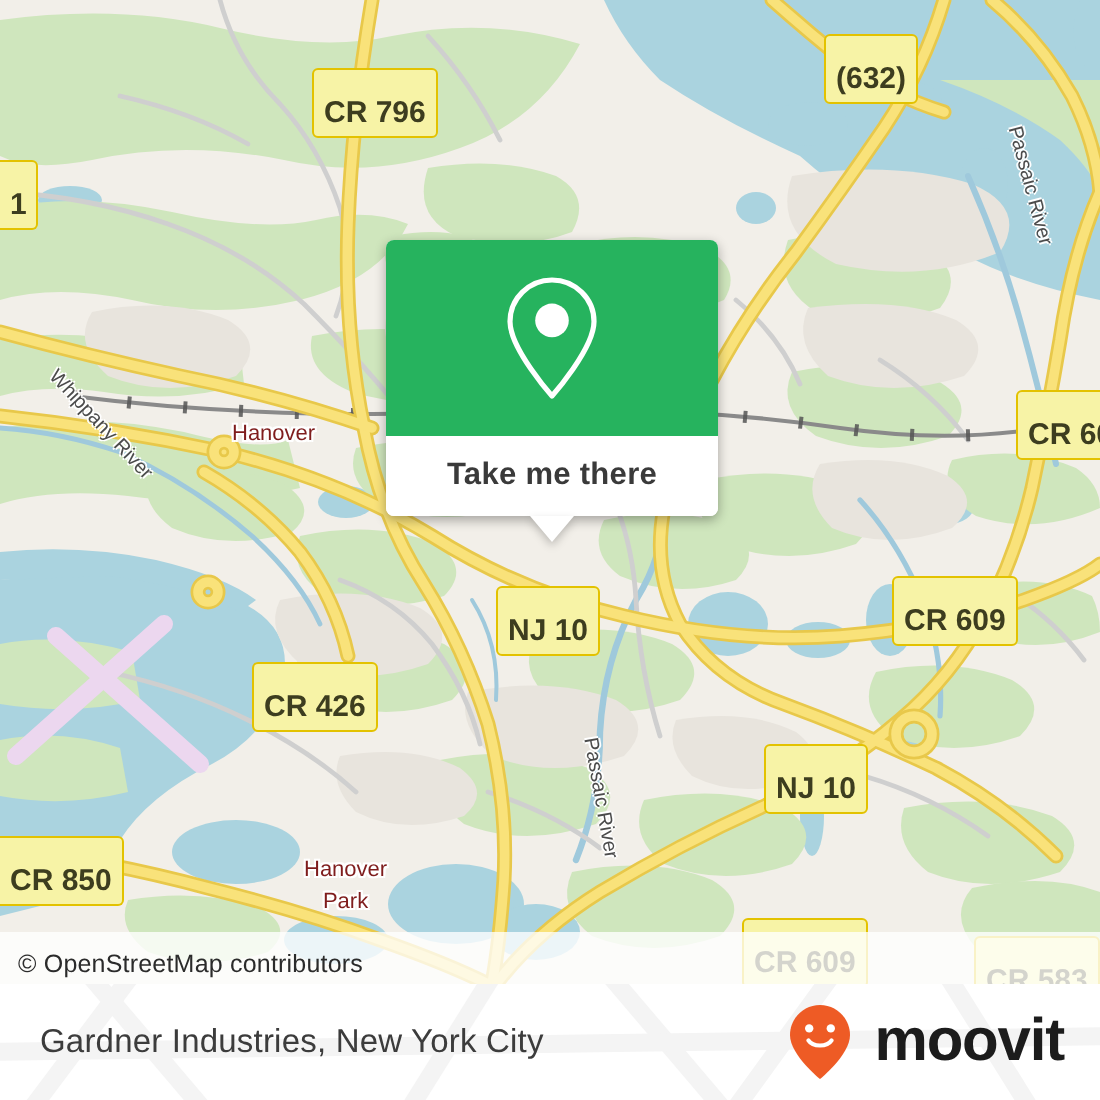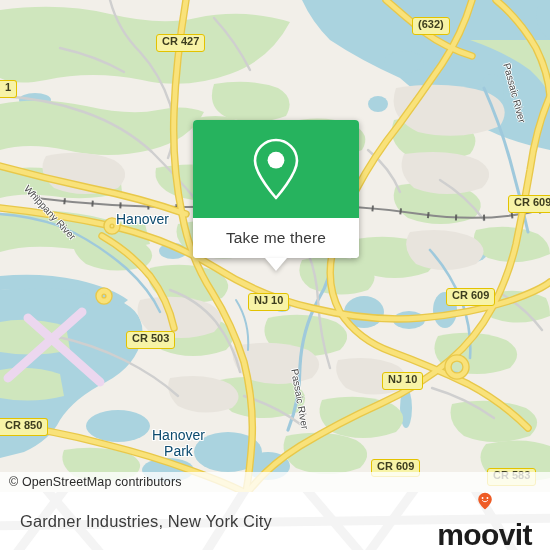--- a/index.html
+++ b/index.html
@@ -15,46 +15,46 @@
     position:absolute;left:0;top:0;width:550px;height:492px;
     background:#f2efe9;overflow:hidden;
   }
   .map-svg{position:absolute;left:0;top:0;width:550px;height:492px;display:block;}
 
   
   .attribution{
     position:absolute;left:0;bottom:0;width:100%;
     background:rgba(255,255,255,0.78);
     font-size:12.5px;color:#2b2b2b;
-    padding:3px 0 3px 9px;
+    padding:9px 0 3px 9px;
     box-sizing:border-box;
     letter-spacing:.1px;
   }
 
   
   .shield{
     position:absolute;
     background:#f7f3a6;
     border:1.6px solid #e3c200;
     border-radius:3px;
     color:#3d3d1f;
-    font-size:11px;
+    font-size:15px;
     font-weight:bold;
     line-height:1;
-    padding:1px 5px 4px 5px;
+    padding:14px 5px 4px 5px;
     white-space:nowrap;
     box-sizing:border-box;
   }
   .shield.cut-left{border-left:none;border-top-left-radius:0;border-bottom-left-radius:0;}
 
   
   .place{
     position:absolute;
-    color:#0c4a6e;
-    font-size:14px;
+    color:#7f1d1d;
+    font-size:11px;
     white-space:nowrap;
     text-shadow:
       1px 0 0 #fff,-1px 0 0 #fff,0 1px 0 #fff,0 -1px 0 #fff,
       1px 1px 0 #fff,-1px -1px 0 #fff,1px -1px 0 #fff,-1px 1px 0 #fff;
   }
   .place.two-line{text-align:center;line-height:16px;}
 
   .river-label{
     position:absolute;
     color:#4b4b4b;
@@ -75,21 +75,21 @@
   .callout-head{
     height:98px;
     border-top-left-radius:4px;border-top-right-radius:4px;
     display:flex;align-items:center;justify-content:center;
   }
   .callout-foot{
     position:relative;
     height:40px;
     background:#ffffff;
     border-bottom-left-radius:4px;border-bottom-right-radius:4px;
-    display:flex;align-items:center;justify-content:center;
+    display:flex;align-items:center;justify-content:center;font-weight:bold;
   }
   .callout-foot span{
     font-size:15.5px;color:#3a3a3a;letter-spacing:.15px;
   }
   .callout-tail{
     position:absolute;left:50%;top:100%;
     width:0;height:0;margin-left:-11px;
     border-left:11px solid transparent;
     border-right:11px solid transparent;
     border-top:13px solid #ffffff;
@@ -102,21 +102,21 @@
     background:#5eead4;overflow:hidden;
   }
   .bottom-watermark{position:absolute;left:0;top:0;width:550px;height:58px;}
   .bottom-title{
     position:absolute;left:20px;top:0;height:58px;
     display:flex;align-items:center;
     font-size:16.5px;color:#3c3c3c;letter-spacing:.1px;
   }
   .brand{
     position:absolute;right:18px;top:0;height:58px;
-    display:flex;align-items:center;gap:10px;flex-direction:column;
+    display:flex;align-items:center;gap:10px;
   }
   .brand-word{
     font-size:30px;color:#1c1c1c;font-weight:bold;letter-spacing:-.6px;
     line-height:1;
   }
 </style>
 </head>
 <body>
 
 <div id="root">
@@ -279,27 +279,27 @@
         <circle cx="104" cy="296" r="5"></circle>
       </g>
 
       <g stroke="#ecd7ef" stroke-width="9" stroke-linecap="round" fill="none">
         <path d="M82,312 L8,378"></path>
         <path d="M28,318 L100,382"></path>
       </g>
 
     </svg>
 
-    <div class="shield" style="left:156px;top:34px;">CR 427</div>
+    <div class="shield" style="left:156px;top:34px;">CR 796</div>
     <div class="shield" style="left:412px;top:17px;">(632)</div>
     <div class="shield cut-left" style="left:0px;top:80px;">1</div>
     <div class="shield" style="left:508px;top:195px;">CR 609</div>
     <div class="shield" style="left:248px;top:293px;">NJ 10</div>
     <div class="shield" style="left:446px;top:288px;">CR 609</div>
-    <div class="shield" style="left:126px;top:331px;">CR 503</div>
+    <div class="shield" style="left:126px;top:331px;">CR 426</div>
     <div class="shield" style="left:382px;top:372px;">NJ 10</div>
     <div class="shield cut-left" style="left:0px;top:418px;">CR 850</div>
     <div class="shield" style="left:371px;top:459px;">CR 609</div>
     <div class="shield" style="left:487px;top:468px;">CR 583</div>
 
     <div class="place" style="left:116px;top:211px;">Hanover</div>
     <div class="place two-line" style="left:152px;top:427px;">
       <div>Hanover</div>
       <div>Park</div>
     </div>

